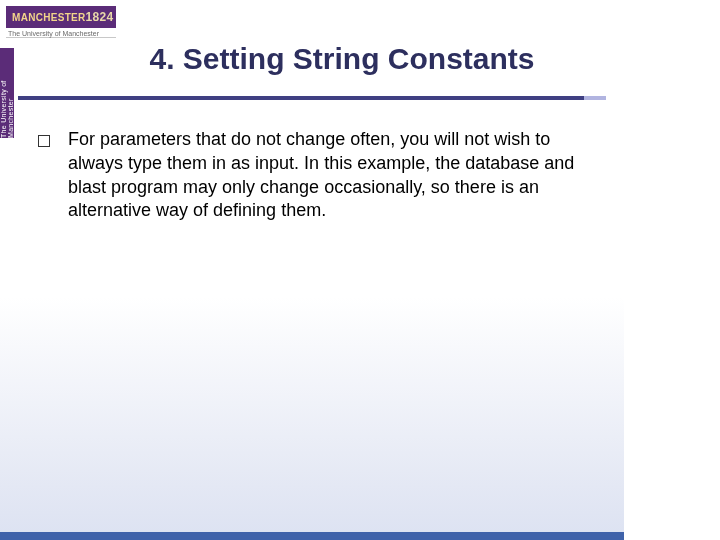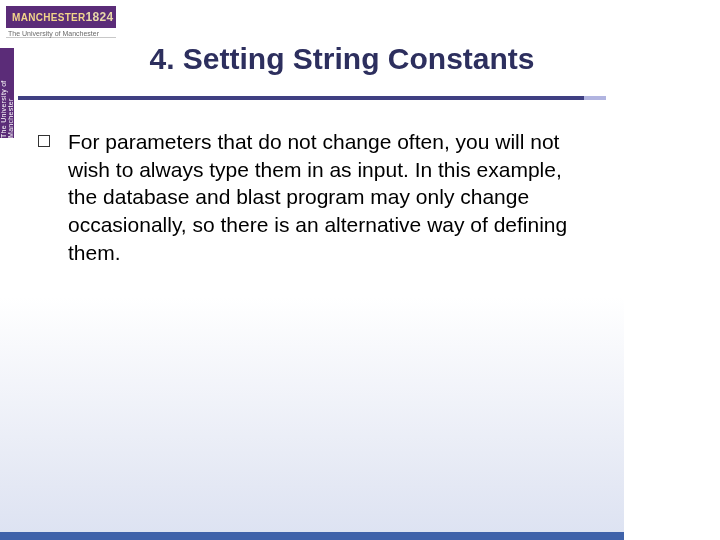--- a/index.html
+++ b/index.html
@@ -91,21 +91,21 @@
   }
   .bullet-mark {
     width: 12px;
     height: 12px;
     border: 1.5px solid #333;
     margin-top: 7px;
     margin-right: 18px;
     flex-shrink: 0;
   }
   .bullet-text {
-    font-size: 21px;
+    font-size: 18px;
     line-height: 1.32;
     color: #000;
   }
   .footer-bar {
     position: absolute;
     bottom: 0;
     left: 0;
     right: 0;
     height: 8px;
     background: #3f62aa;

